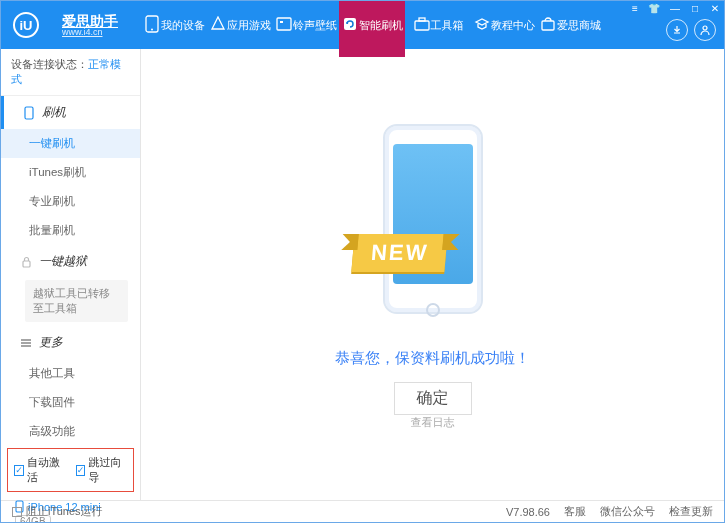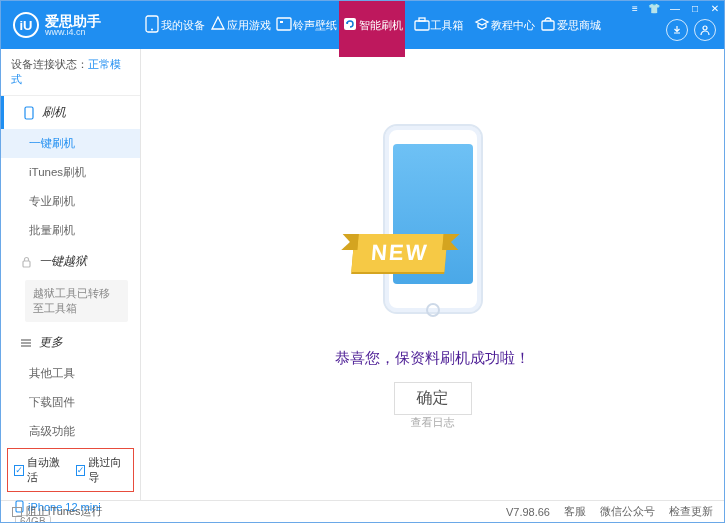--- a/index.html
+++ b/index.html
@@ -1,20 +1,20 @@
 <!DOCTYPE html>
 <html><head>
 <meta charset="utf-8">
 <style>
 * { margin: 0; padding: 0; box-sizing: border-box; font-family: "Microsoft YaHei", sans-serif; }
 body { background: #fff; width: 725px; height: 523px; overflow: hidden; border: 1px solid #6aa8e8; }
 .header { background: #1f8ef1; height: 48px; display: flex; align-items: center; color: #fff; position: relative; }
 .logo-area { display: flex; align-items: center; padding: 0 12px; width: 140px; }
 .logo-icon { width: 26px; height: 26px; border: 2px solid #fff; border-radius: 50%; display: flex; align-items: center; justify-content: center; font-weight: bold; font-size: 13px; }
-.logo-text { margin-left: 6px; }
+.logo-text { margin-left: 23px; text-decoration: underline; }
 .logo-text .title { font-size: 14px; font-weight: bold; line-height: 1; }
 .logo-text .url { font-size: 9px; opacity: 0.85; line-height: 1; }
 .nav { display: flex; flex: 1; }
 .nav-item { width: 66px; height: 64px; display: flex; flex-direction: row; align-items: center; justify-content: center; font-size: 11px; cursor: pointer; }
 .nav-item.active { background: #be185d; }
 .nav-icon { width: 18px; height: 18px; margin-bottom: 2px; display: flex; align-items: center; justify-content: center; }
 .win-controls { position: absolute; top: 0; right: 0; display: flex; gap: 2px; }
 .win-btn { width: 18px; height: 14px; font-size: 10px; color: #fff; display: flex; align-items: center; justify-content: center; cursor: pointer; }
 .circle-btns { position: absolute; right: 8px; top: 18px; display: flex; gap: 6px; }
 .circle-btn { width: 22px; height: 22px; border: 1.5px solid rgba(255,255,255,0.8); border-radius: 50%; display: flex; align-items: center; justify-content: center; cursor: pointer; color: #fff; font-size: 12px; }
@@ -37,21 +37,21 @@
 .device-badge { display: inline-block; border: 1px solid #ccc; border-radius: 3px; padding: 0 4px; font-size: 10px; color: #888; margin-top: 2px; }
 .main { flex: 1; position: relative; display: flex; flex-direction: column; align-items: center; justify-content: center; }
 .phone-illus { width: 150px; height: 210px; position: relative; }
 .phone-body { position: absolute; width: 100px; height: 190px; background: #fff; border: 2px solid #dce6f2; border-radius: 14px; left: 25px; top: 5px; box-shadow: inset 0 0 0 4px #eaf1fb; }
 .phone-screen { position: absolute; width: 80px; height: 140px; background: linear-gradient(#6ec1f5,#4aa8e8); border-radius: 4px; left: 35px; top: 25px; }
 .phone-home { position: absolute; width: 14px; height: 14px; border: 2px solid #cdd9e8; border-radius: 50%; left: 68px; bottom: 12px; }
 .ribbon { position: absolute; background: #f6c945; color: #fff; font-weight: bold; font-size: 22px; padding: 6px 18px; left: -5px; top: 115px; transform: skewX(-5deg); letter-spacing: 2px; box-shadow: 0 2px 0 #d4a420; }
 .ribbon::before, .ribbon::after { content: ""; position: absolute; width: 0; height: 0; border: 8px solid #d4a420; top: 0; }
 .ribbon::before { left: -12px; border-left-color: transparent; }
 .ribbon::after { right: -12px; border-right-color: transparent; }
-.success-text { margin-top: 20px; font-size: 15px; color: #4c1d95; }
+.success-text { margin-top: 20px; font-size: 15px; color: #3b82f6; }
 .confirm-btn { margin-top: 14px; border: 1px solid #ddd; background: #fff; padding: 5px 22px; font-size: 16px; color: #555; cursor: pointer; }
 .log-link { font-size: 11px; color: #aaa; cursor: pointer; }
 .footer { height: 22px; border-top: 1px solid #e5e5e5; display: flex; align-items: center; font-size: 11px; color: #666; padding: 0 11px; }
 .footer .left { display: flex; align-items: center; gap: 4px; cursor: pointer; }
 .footer .spacer { flex: 1; }
 .footer .item { margin-left: 14px; cursor: pointer; }
 .ft-cb { width: 10px; height: 10px; border: 1px solid #999; display: inline-block; }
 .side-lock { color: #bbb; }
 svg { display: block; }
 </style>

